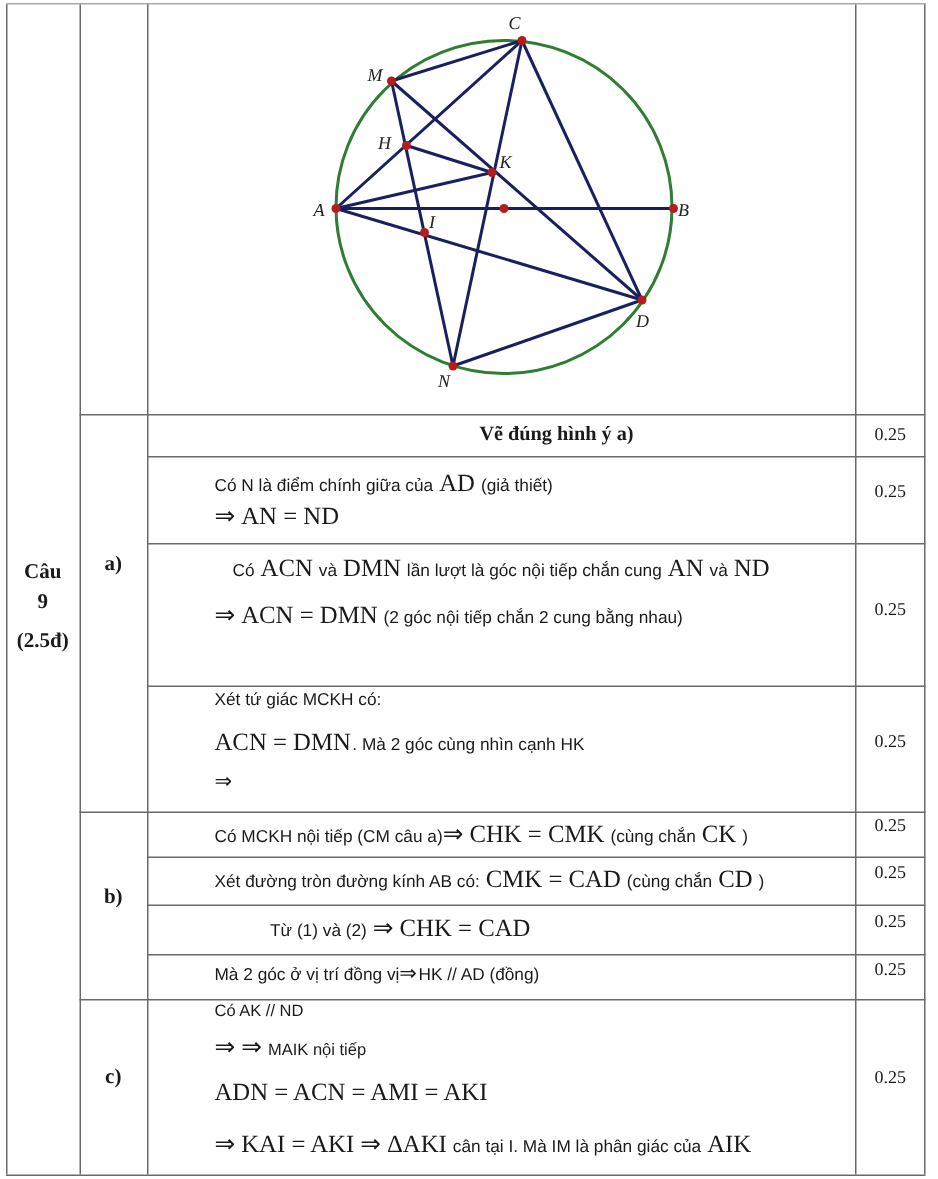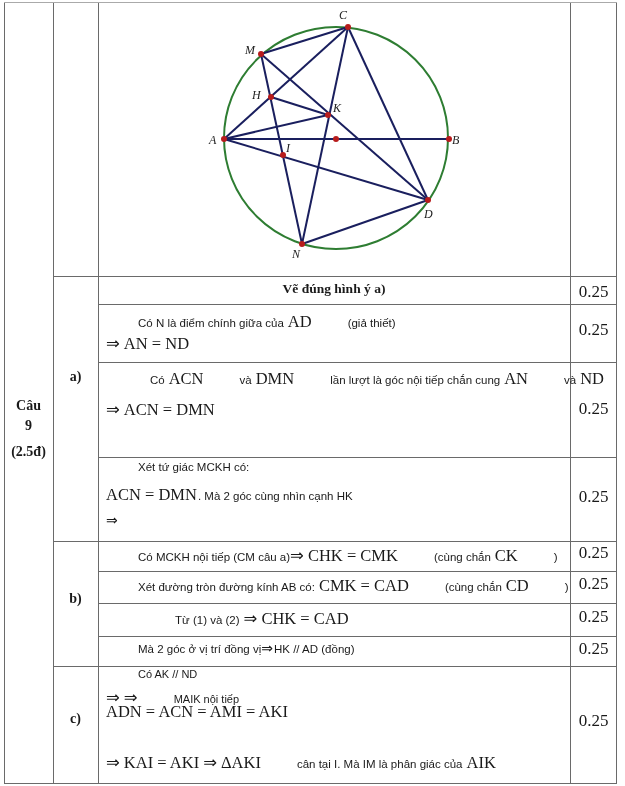--- a/index.html
+++ b/index.html
@@ -1,24 +1,24 @@
 <!DOCTYPE html>
 <html><head>
 <meta charset="utf-8">
 <style>
   html, body { margin: 0; padding: 0; background: #ffffff; }
   body { width: 625px; height: 786px; position: relative; overflow: hidden; font-family: "Liberation Sans", sans-serif; color: #1a1a1a; }
   .line { position: absolute; background: #6a6a6a; }
   .h { height: 1px; }
   .v { width: 1px; }
-  .sans { font-family: "Liberation Sans", sans-serif; font-size: 11.5px; margin-left: 32px; }
+  .sans { font-family: "Liberation Sans", sans-serif; font-size: 11.5px; }
   .serif { font-family: "Liberation Serif", serif; }
   .math { font-family: "Liberation Serif", serif; font-size: 16.5px; }
-  .score { position: absolute; font-family: "Liberation Serif", serif; font-size: 17px; left: 571px; width: 45px; text-align: center; }
-  .txt { position: absolute; white-space: nowrap; display: flex; align-items: baseline; gap: 4px; }
+  .score { position: absolute; font-family: "Liberation Serif", serif; font-size: 12px; left: 571px; width: 45px; text-align: center; }
+  .txt { position: absolute; white-space: nowrap; display: flex; align-items: baseline; gap: 4px; padding-left: 37px; }
   .bold { font-weight: bold; }
   .label { position: absolute; font-family: "Liberation Serif", serif; font-weight: bold; font-size: 14px; text-align: center; }
   svg text { font-family: "Liberation Serif", serif; font-style: italic; font-size: 12px; fill: #222; }
 </style>
 </head>
 <body>
 
 <div>
 
   <div class="line v" style="left:4px; top:2px; height:781px;"></div>
@@ -35,21 +35,21 @@
   <div class="line h" style="left:53px; top:666px; width:564px;"></div>
 
   <div class="line h" style="left:98px; top:304px; width:519px;"></div>
   <div class="line h" style="left:98px; top:362px; width:519px;"></div>
   <div class="line h" style="left:98px; top:457px; width:519px;"></div>
   <div class="line h" style="left:98px; top:571px; width:519px;"></div>
   <div class="line h" style="left:98px; top:603px; width:519px;"></div>
   <div class="line h" style="left:98px; top:636px; width:519px;"></div>
 </div>
 
-<div class="label" style="left:4px; top:396px; width:49px; line-height:20px;">
+<div class="label" style="left:4px; top:372px; width:49px; line-height:20px;">
   <div>Câu</div>
   <div>9</div>
   <div style="margin-top:6px;">(2.5đ)</div>
 </div>
 
 <div class="label" style="left:53px; top:369px; width:45px;">a)</div>
 <div class="label" style="left:53px; top:591px; width:45px;">b)</div>
 <div class="label" style="left:53px; top:711px; width:45px;">c)</div>
 
 <svg style="position:absolute; left:0; top:0;" width="625" height="276" viewBox="0 0 625 276">
@@ -110,20 +110,21 @@
   <span class="sans">và</span>
   <span class="math">DMN</span>
   <span class="sans">lần lượt là góc nội tiếp chắn cung</span>
   <span class="math">AN</span>
   <span class="sans">và</span>
   <span class="math">ND</span>
 </div>
 <div class="txt" style="left:106px; top:400px;">
   <span class="math">⇒</span>
   <span class="math">ACN = DMN</span>
+  <span class="sans">(2 góc nội tiếp chắn 2 cung bằng nhau)</span>
 </div>
 <div class="score" style="top:399px;">0.25</div>
 
 <div class="txt" style="left:106px; top:461px;">
   <span class="sans">Xét tứ giác MCKH có:</span>
 </div>
 <div class="txt" style="left:106px; top:485px;">
   <span class="math">ACN = DMN</span>
   <span class="sans" style="margin-left:-3px;">. Mà 2 góc cùng nhìn cạnh HK</span>
 </div>
@@ -166,21 +167,21 @@
 <div class="score" style="top:639px;">0.25</div>
 
 <div class="txt" style="left:106px; top:668px;text-align:right;">
   <span class="sans" style="font-size:11px;">Có AK // ND</span>
 </div>
 <div class="txt" style="left:106px; top:688px;">
   <span class="math">⇒</span>
   <span class="math">⇒</span>
   <span class="sans" style="font-size:11px;">MAIK nội tiếp</span>
 </div>
-<div class="txt" style="left:106px; top:702px;">
+<div class="txt" style="left:106px; top:718px;">
   <span class="math">ADN = ACN = AMI = AKI</span>
 </div>
 <div class="txt" style="left:106px; top:753px;">
   <span class="math">⇒</span>
   <span class="math">KAI = AKI</span>
   <span class="math">⇒</span>
   <span class="math">ΔAKI</span>
   <span class="sans">cân tại I. Mà IM là phân giác của</span>
   <span class="math">AIK</span>
 </div>

